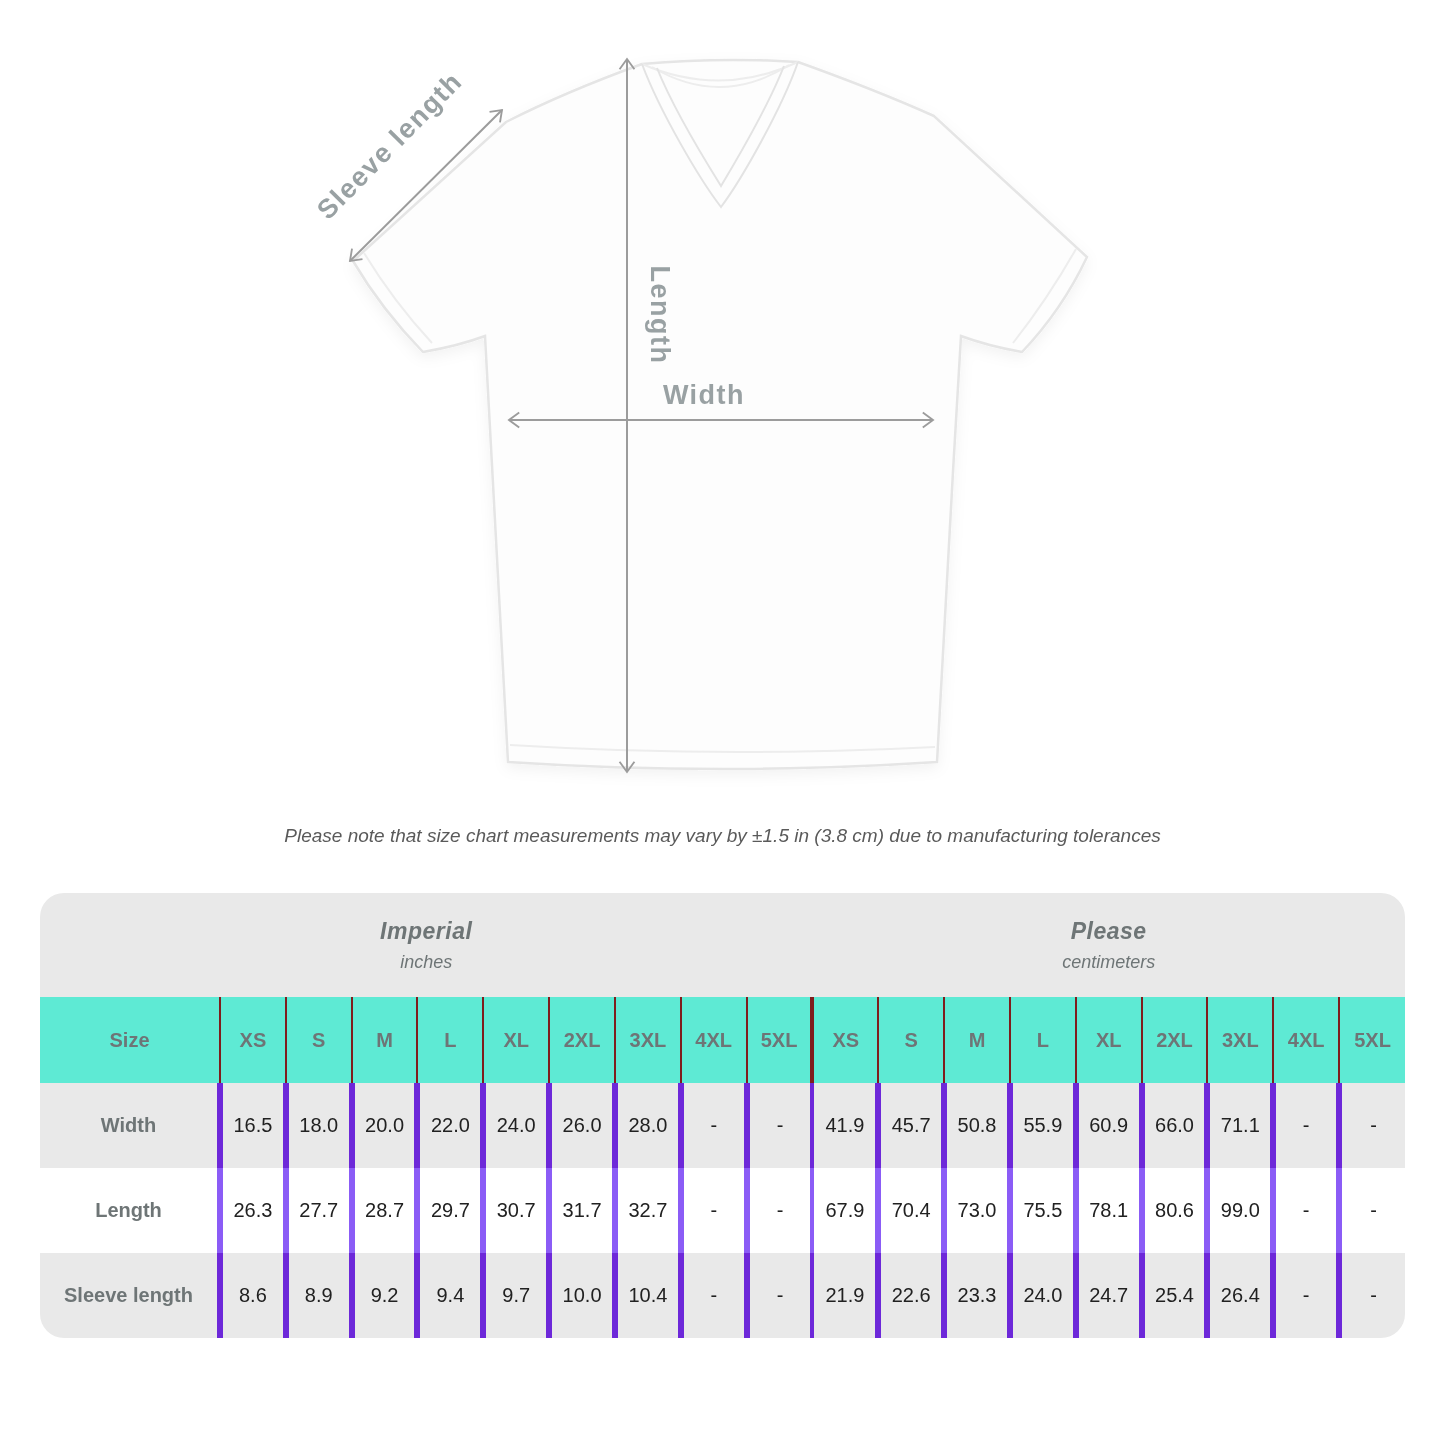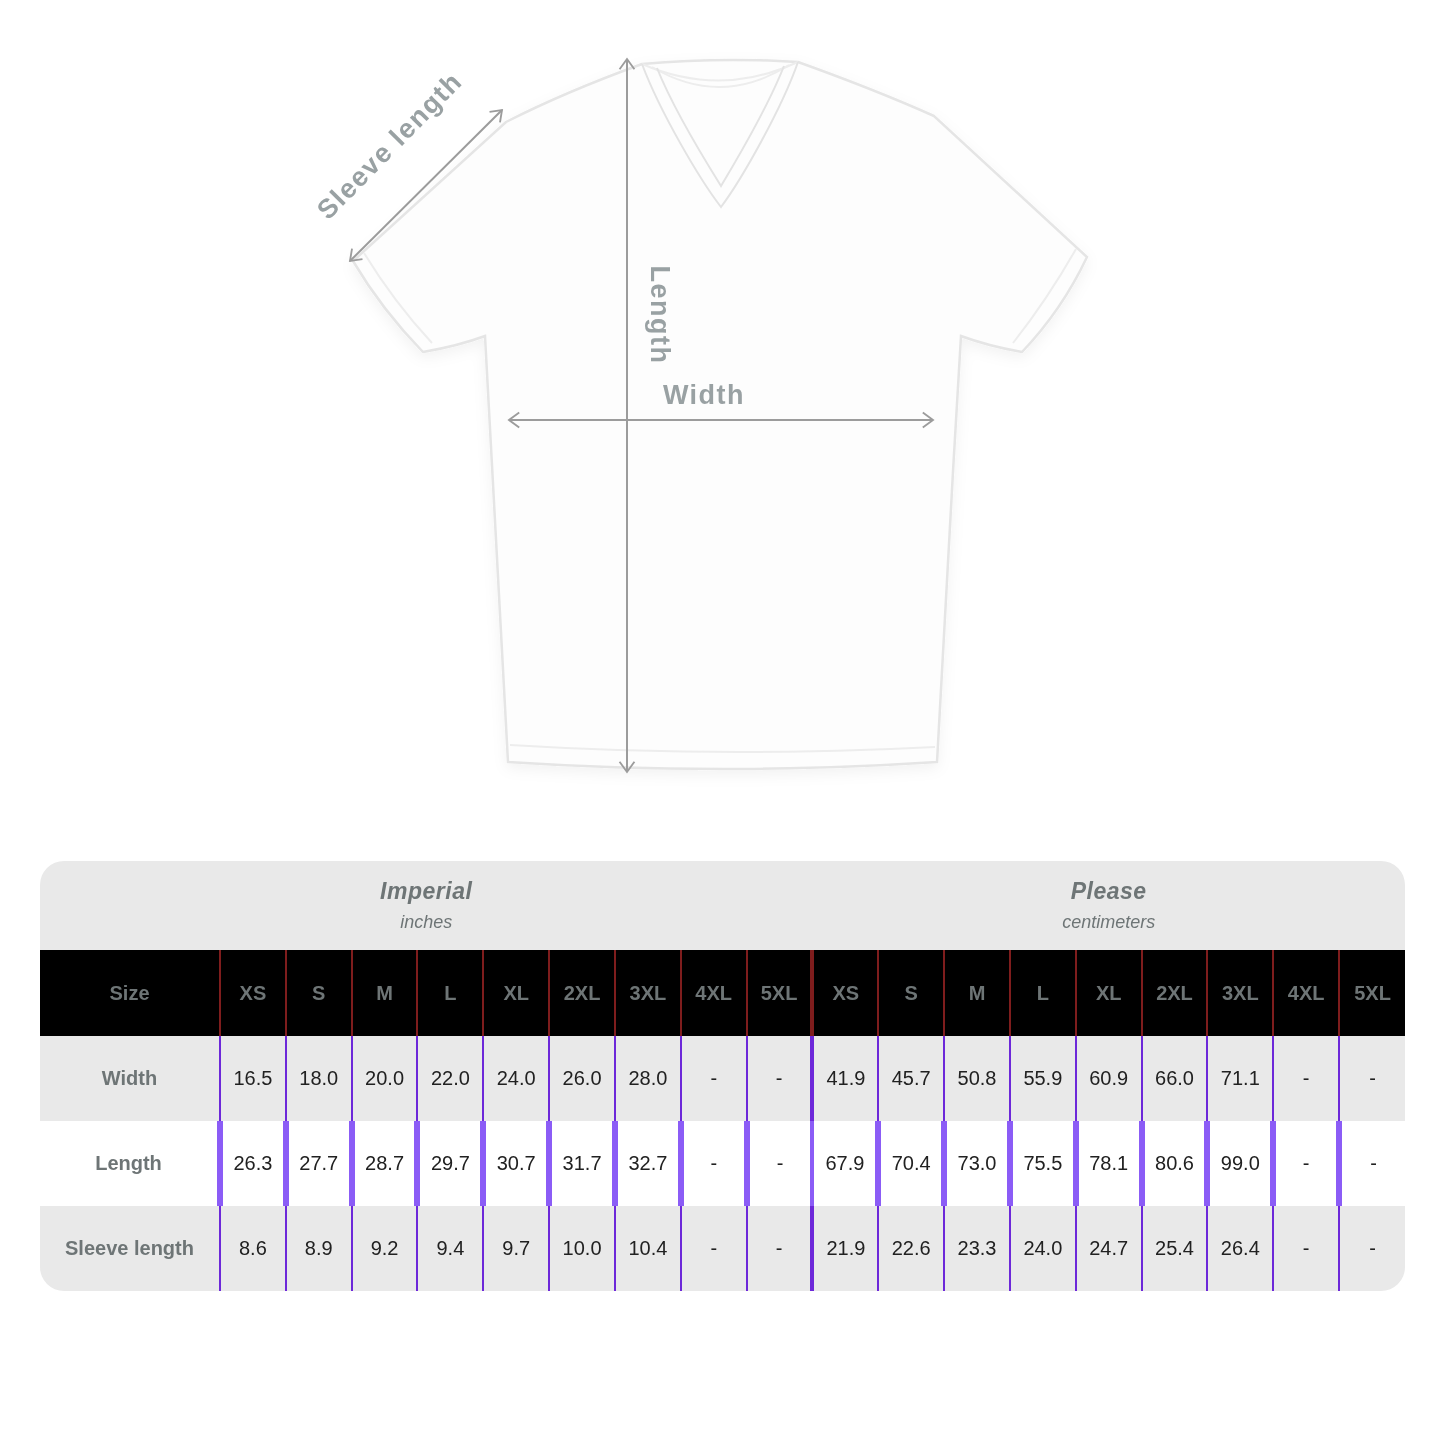--- a/index.html
+++ b/index.html
@@ -26,38 +26,38 @@
     color:#5a5a5a;
   }
   
   .table-wrap { margin:46px 40px 0; border-radius:24px; overflow:hidden; }
   table.size-table {
     width:100%; border-collapse:collapse; table-layout:fixed;
   }
   .size-table th, .size-table td {
     text-align:center; vertical-align:middle; padding:0;
   }
-  .units-row th { background:#e9e9e9; height:89px;text-align:center; }
+  .units-row th { background:#e9e9e9; height:104px;text-align:center; }
   .unit-name {
     font-style:italic; font-weight:bold; font-size:23px; color:#6e7576;
     letter-spacing:.5px;
   }
   .unit-sub {
     font-style:italic; font-weight:normal; font-size:18px; color:#6e7576;
     margin-top:7px;
   }
-  .sizes-row th { height:86px; font-size:20px; font-weight:bold; color:#6e7576; background:#000000; }
+  .sizes-row th { height:86px; font-size:20px; font-weight:bold; color:#6e7576; background:#5eead4; }
   .sizes-row th:not(.rowlabel) { border-left:2px solid #7f1d1d; }
   tbody tr { height:85px; }
   tbody tr.striped { background:#e9e9e9; }
   tbody tr.plain { background:#ffffff; }
   .rowlabel { font-size:20px; font-weight:bold; color:#6e7576; }
   tbody td { font-size:20px; color:#212121; }
   tbody tr.plain td { border-left:6px solid #8b5cf6; }
-  tbody tr.striped td { border-left:2px solid #6d28d9; }
+  tbody tr.striped td { border-left:6px solid #6d28d9; }
   .sect { border-left-width:4px !important; }
 </style>
 </head>
 <body>
 
 <div class="page">
 
   <svg class="diagram" viewBox="0 0 1445 815">
     <defs>
       <marker id="chev" markerWidth="26" markerHeight="26" refX="0" refY="0" viewBox="-14 -10 28 20" orient="auto-start-reverse" markerUnits="userSpaceOnUse">
@@ -106,20 +106,21 @@
 
     <g>
       <line class="measure-line" x1="502" y1="110" x2="350" y2="261" marker-start="url(#chev)" marker-end="url(#chev)"></line>
     </g>
 
     <text class="measure-label" transform="translate(396,152) rotate(-45.5)" text-anchor="middle">Sleeve length</text>
     <text class="measure-label" transform="translate(651,315) rotate(90)" text-anchor="middle">Length</text>
     <text class="measure-label" x="704" y="404" text-anchor="middle">Width</text>
   </svg>
 
+  <p class="subtitle">Please note that size chart measurements may vary by ±1.5 in (3.8 cm) due to manufacturing tolerances</p>
 
   <div class="table-wrap">
     <table class="size-table">
       <colgroup>
         <col style="width:180px">
       </colgroup>
       <thead>
         <tr class="units-row">
           <th colspan="10">
             <div class="unit-name">Imperial</div>

